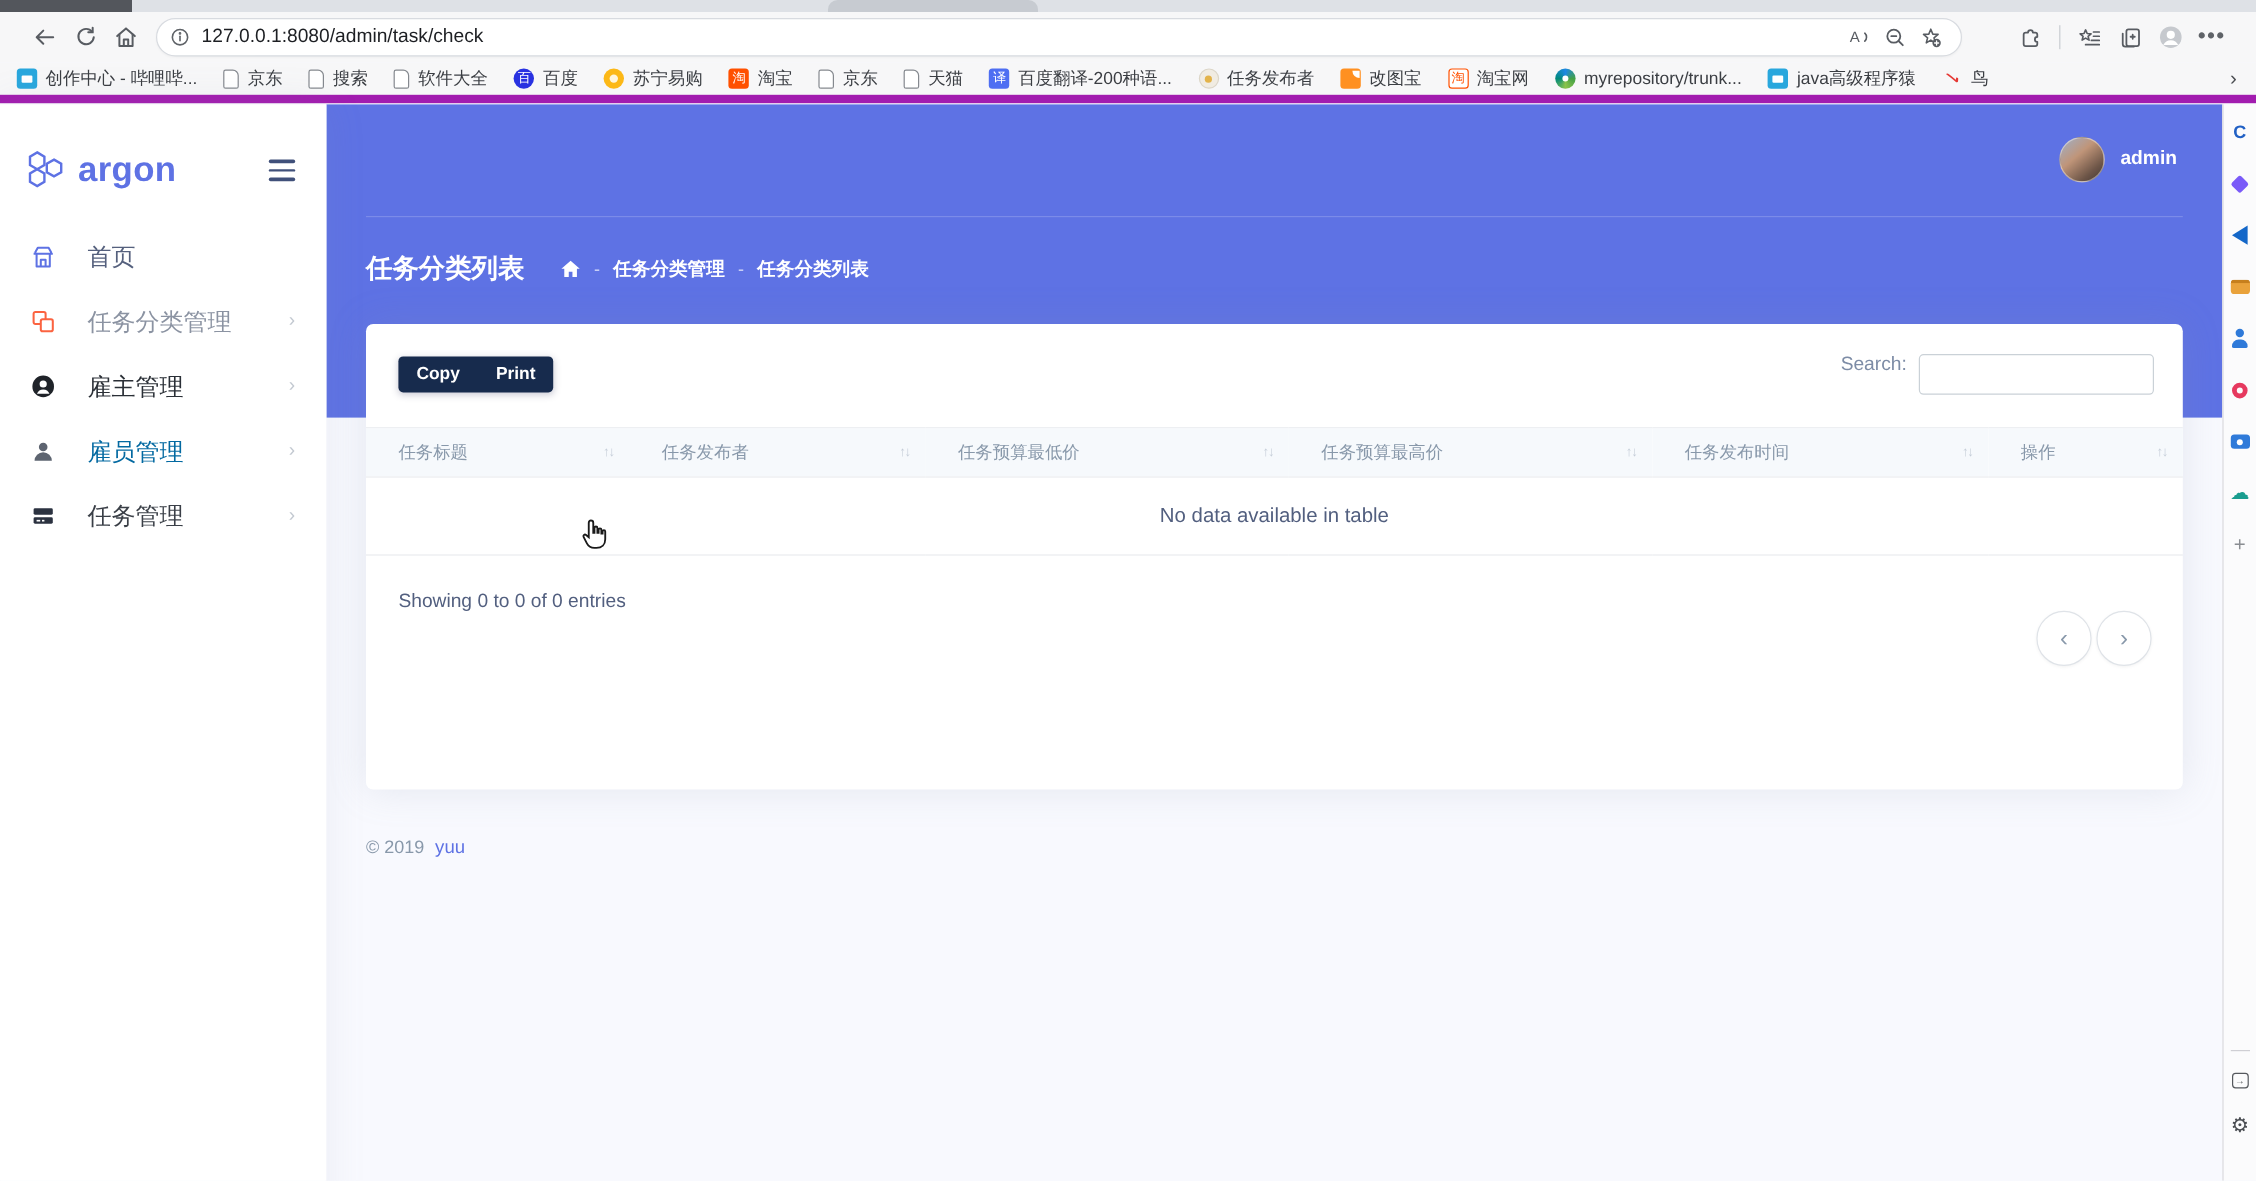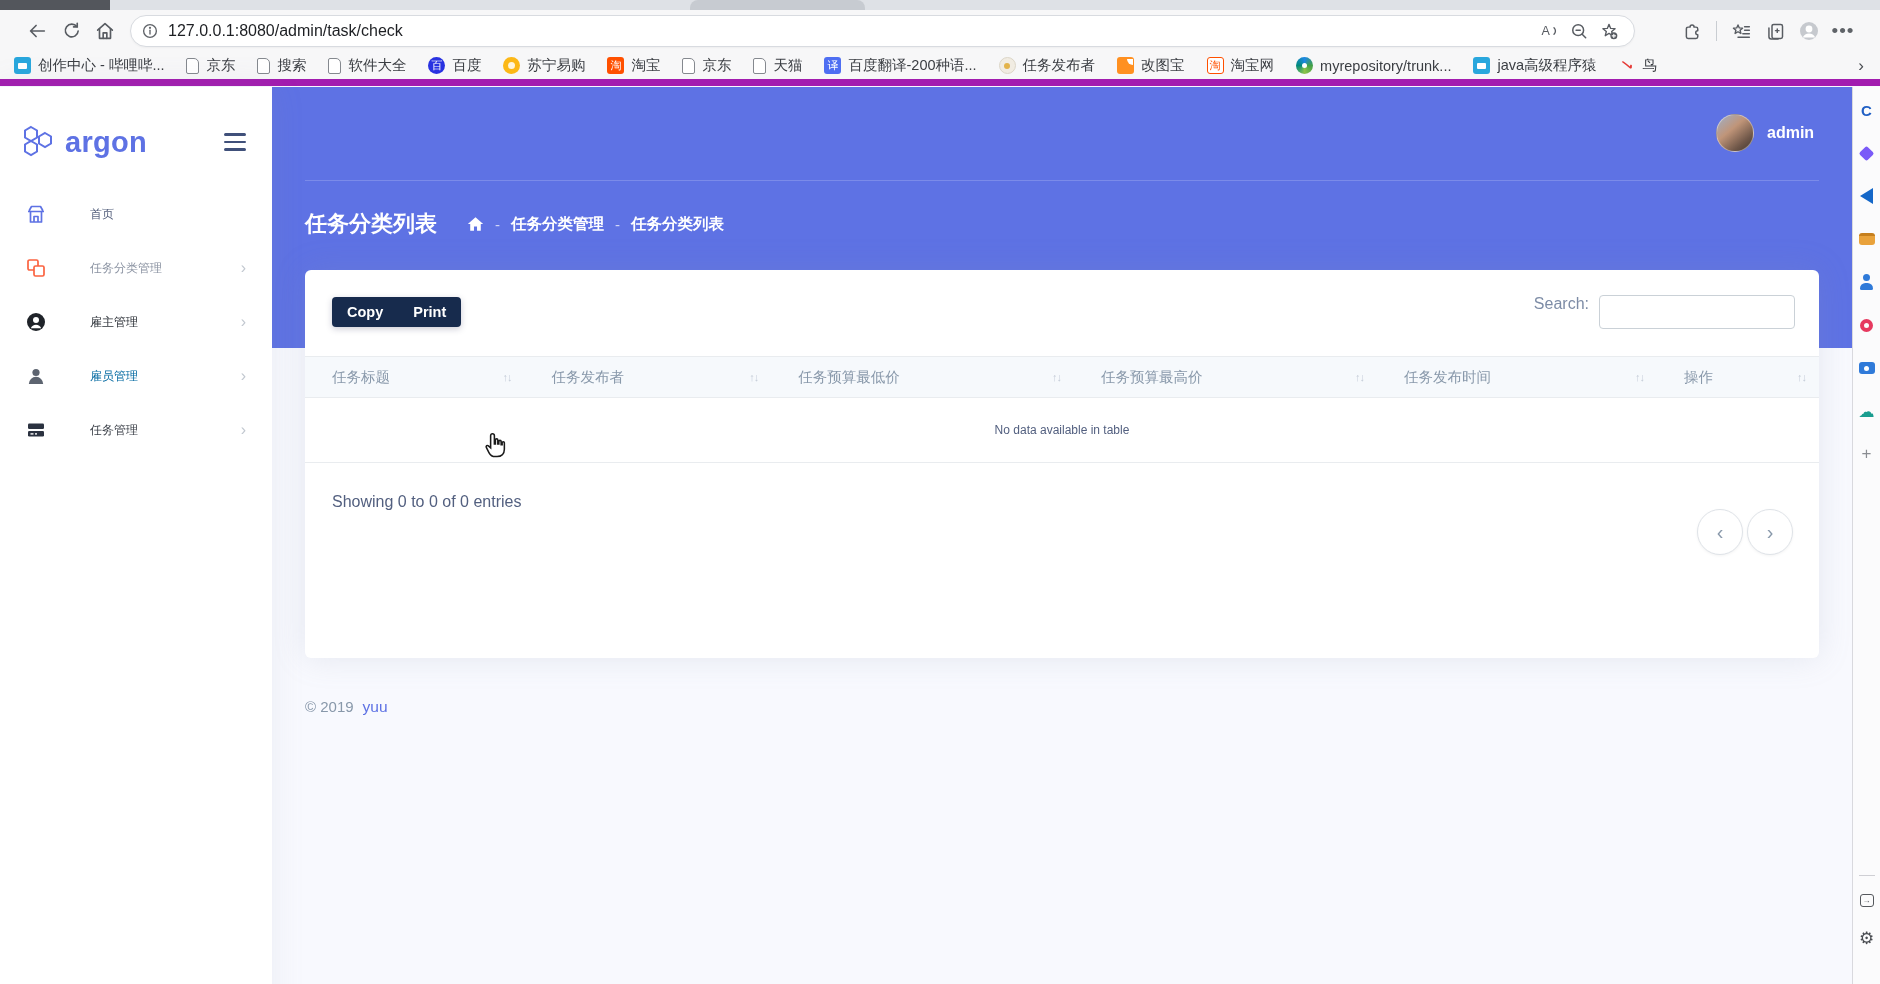--- a/index.html
+++ b/index.html
@@ -41,21 +41,21 @@
   .indigo{position:absolute;left:272px;top:0;width:1580px;height:261px;background:#5e72e4}
   .nav-divider{position:absolute;left:305px;top:93px;width:1514px;height:1px;background:rgba(255,255,255,.18)}
 
   
   .sidenav{position:absolute;left:0;top:0;width:272px;height:979px;background:#fff;box-shadow:0 0 32px rgba(136,152,170,.12);z-index:3}
   .logo-row{height:100px;display:flex;align-items:center;padding:10px 26px 0 20px}
   .logo-text{font-size:29px;font-weight:bold;color:#5e72e4;letter-spacing:.3px;margin-left:9px}
   .burger{margin-left:auto;display:flex;flex-direction:column;gap:5px}
   .burger i{display:block;width:22px;height:2.6px;background:#40507a;border-radius:2px}
   .nav-item{height:54px;display:flex;align-items:center;padding:0 26px;cursor:pointer}
-  .nav-item .lbl{margin-left:44px;font-size:12px}
+  .nav-item .lbl{margin-left:27px;font-size:20px}
   .nav-item .chev{margin-left:auto;color:#c2c8d0;font-size:16px}
   .ni-0 .lbl{color:#55607d}.ni-1 .lbl{color:#8b93a2}.ni-2 .lbl{color:#2a2f36}.ni-3 .lbl{color:#0369a1}.ni-4 .lbl{color:#3a3f47}
 
   
   .user-box{position:absolute;left:1716px;top:27px;display:flex;align-items:center;z-index:2}
   .user-avatar{width:38px;height:38px;border-radius:50%;background:linear-gradient(140deg,#9fb0c9 0%,#c09579 40%,#6e5648 75%,#3f3531 100%);border:1px solid rgba(255,255,255,.4)}
   .user-name{margin-left:13px;font-size:16px;font-weight:bold;color:#fff}
 
   
   .pagehead{position:absolute;left:305px;top:122px;display:flex;align-items:center;z-index:2}
@@ -70,21 +70,21 @@
   .card-title{font-size:19px;font-weight:bold;color:#32325d}
   .card-tools{height:86px;position:relative}
   .btn-group{position:absolute;left:27px;top:27px;display:flex;background:#172b4d;border-radius:4px;box-shadow:0 2px 6px rgba(50,50,93,.25);overflow:hidden}
   .btn-dark{padding:7px 15px;font-size:14.5px;font-weight:bold;color:#fff;cursor:pointer}
   .search-box{position:absolute;right:24px;top:25px;display:flex;align-items:flex-start}
   .search-label{font-size:16px;color:#7d8ca6}
   .search-input{width:196px;height:34px;margin-left:10px;border:1px solid #cad1d7;border-radius:4px;background:#fff;outline:none;padding:0 10px;font-size:14px;color:#525f7f}
   table.dt{width:100%;border-collapse:collapse}
   .dt thead th{background:#f6f9fc;border-top:1px solid #e9ecef;border-bottom:1px solid #e9ecef;height:41px;font-size:14.5px;font-weight:normal;color:#8898aa;text-align:left;padding-left:27px;position:relative;white-space:nowrap}
   .sort{position:absolute;right:13px;top:50%;transform:translateY(-50%);font-size:11px;color:#c5cdd8;letter-spacing:-1px}
-  .dt tbody td{height:65px;text-align:center;font-size:12px;color:#525f7f;border-bottom:1px solid #e9ecef}
+  .dt tbody td{height:65px;text-align:center;font-size:17px;color:#525f7f;border-bottom:1px solid #e9ecef}
   .card-bottom{position:relative;height:117px}
   .dt-info{position:absolute;left:27px;top:30px;font-size:16px;color:#525f7f}
   .paging{position:absolute;right:26px;top:46px;display:flex;gap:4px}
   .page-btn{width:46px;height:46px;border-radius:50%;border:1px solid #dfe3e8;background:#fff;display:flex;align-items:center;justify-content:center;font-size:20px;color:#8898aa;box-shadow:0 1px 3px rgba(0,0,0,.05);cursor:pointer}
 
   .copyright{position:absolute;left:305px;top:611px;display:flex;align-items:baseline;gap:9px}
   .cr-text{font-size:15px;color:#8898aa}
   .cr-brand{font-size:15.5px;font-weight:400;color:#5e72e4}
 
   

